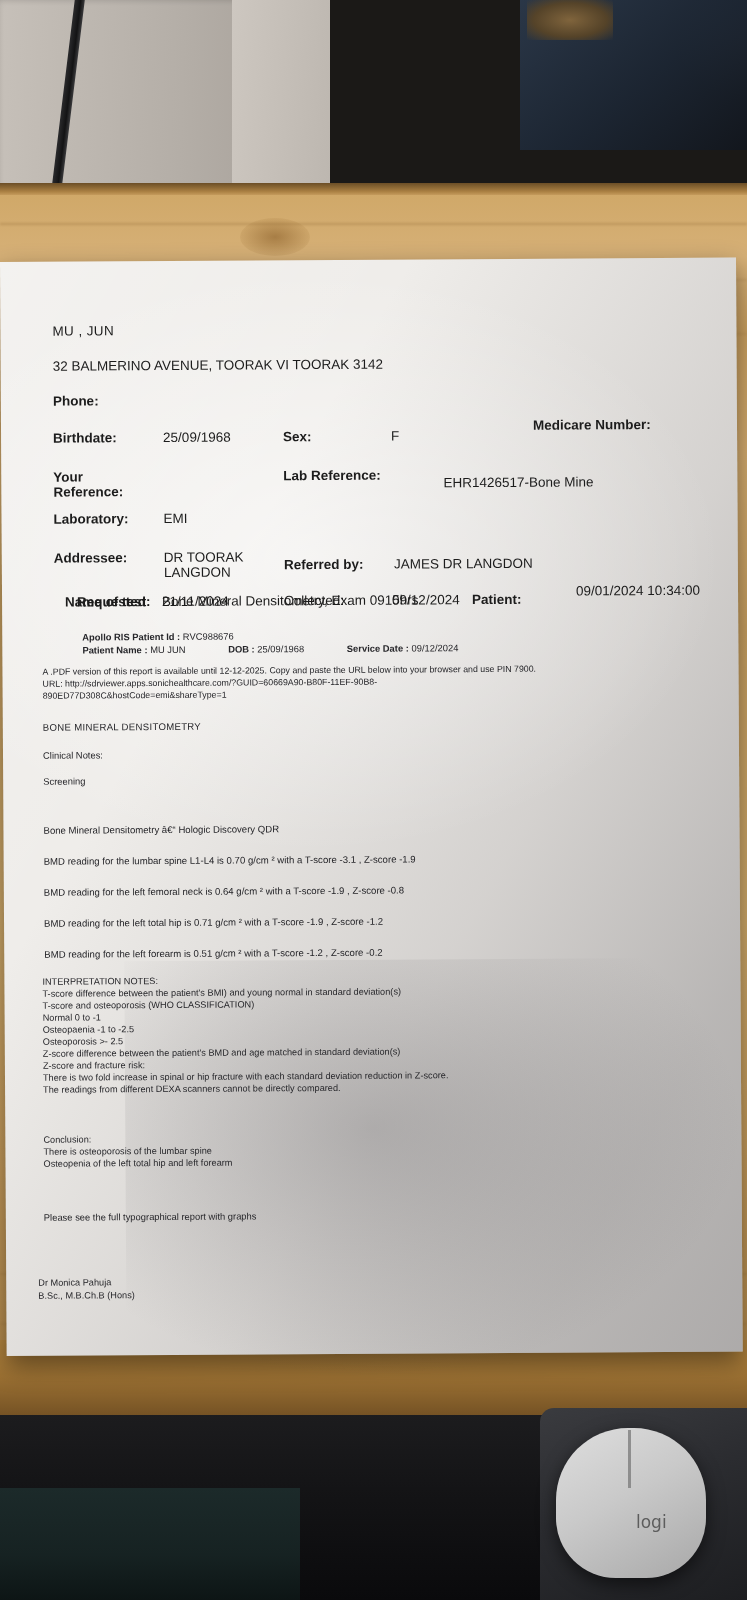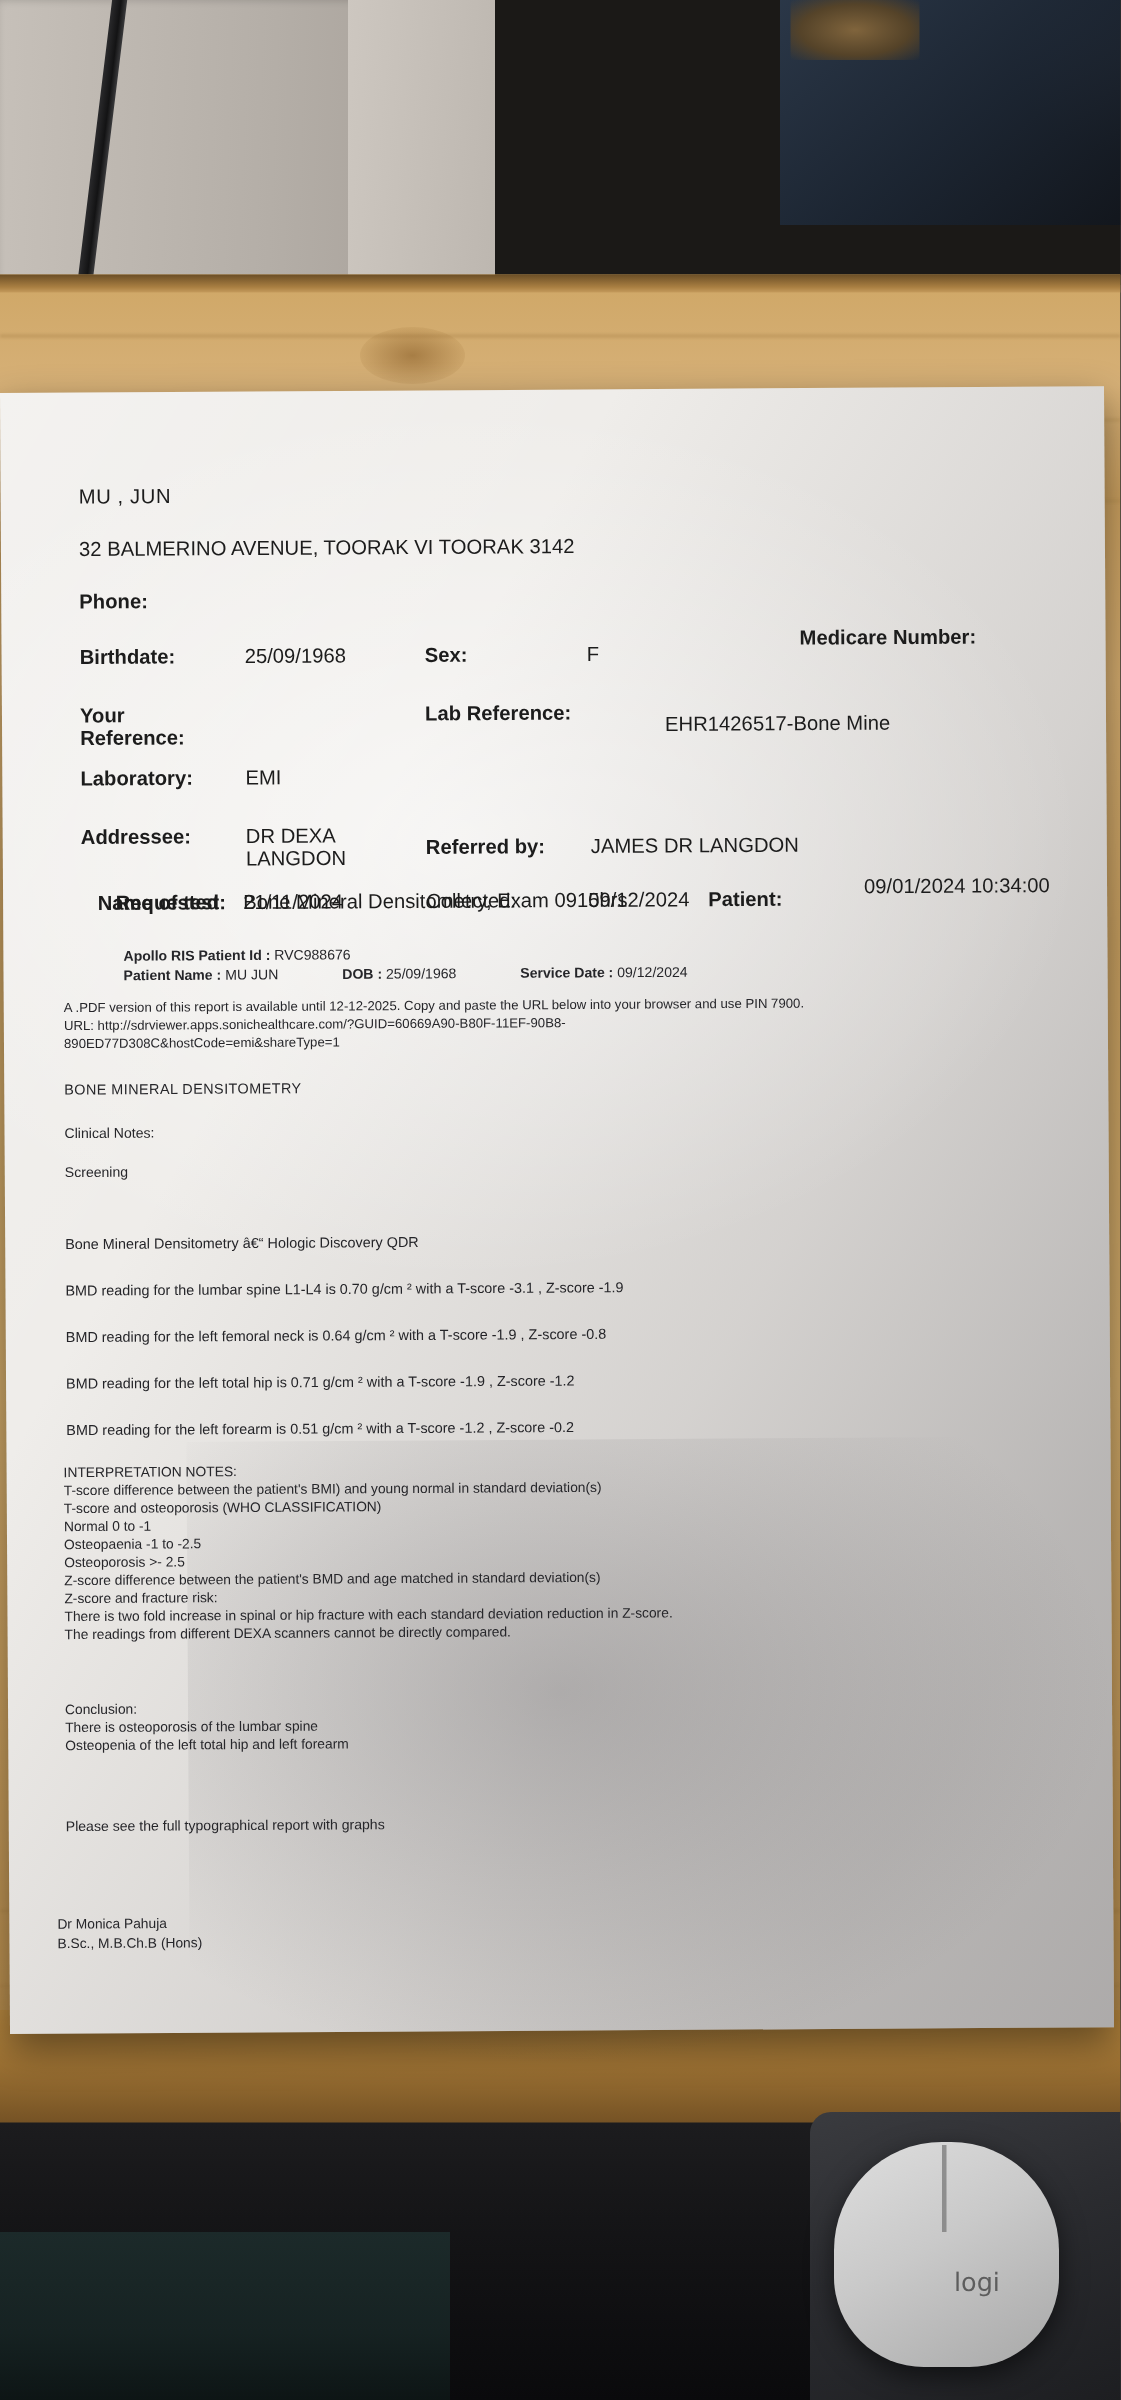--- a/index.html
+++ b/index.html
@@ -313,21 +313,21 @@
         <span class="c5" style="left:390px; width:260px; top:8px">EHR1426517-Bone Mine</span>
       </div>
 
       <div class="row">
         <span class="c1 lbl">Laboratory:</span>
         <span class="c2">EMI</span>
       </div>
 
       <div class="row" style="margin-bottom:24px">
         <span class="c1 lbl">Addressee:</span>
-        <span class="c2 two-line" style="width:90px">DR DEXA LANGDON</span>
+        <span class="c2 two-line" style="width:90px">DR TOORAK LANGDON</span>
         <span class="c3 lbl" style="top:8px; width:120px">Referred by:</span>
         <span class="c5" style="left:340px; width:290px; top:8px">JAMES DR LANGDON</span>
       </div>
 
       <div class="test-row">
         <span class="k">Name of test:</span>
         <span class="v">Bone Mineral Densitometry, Exam 0915hrs</span>
       </div>
 
       <div class="req-row">

